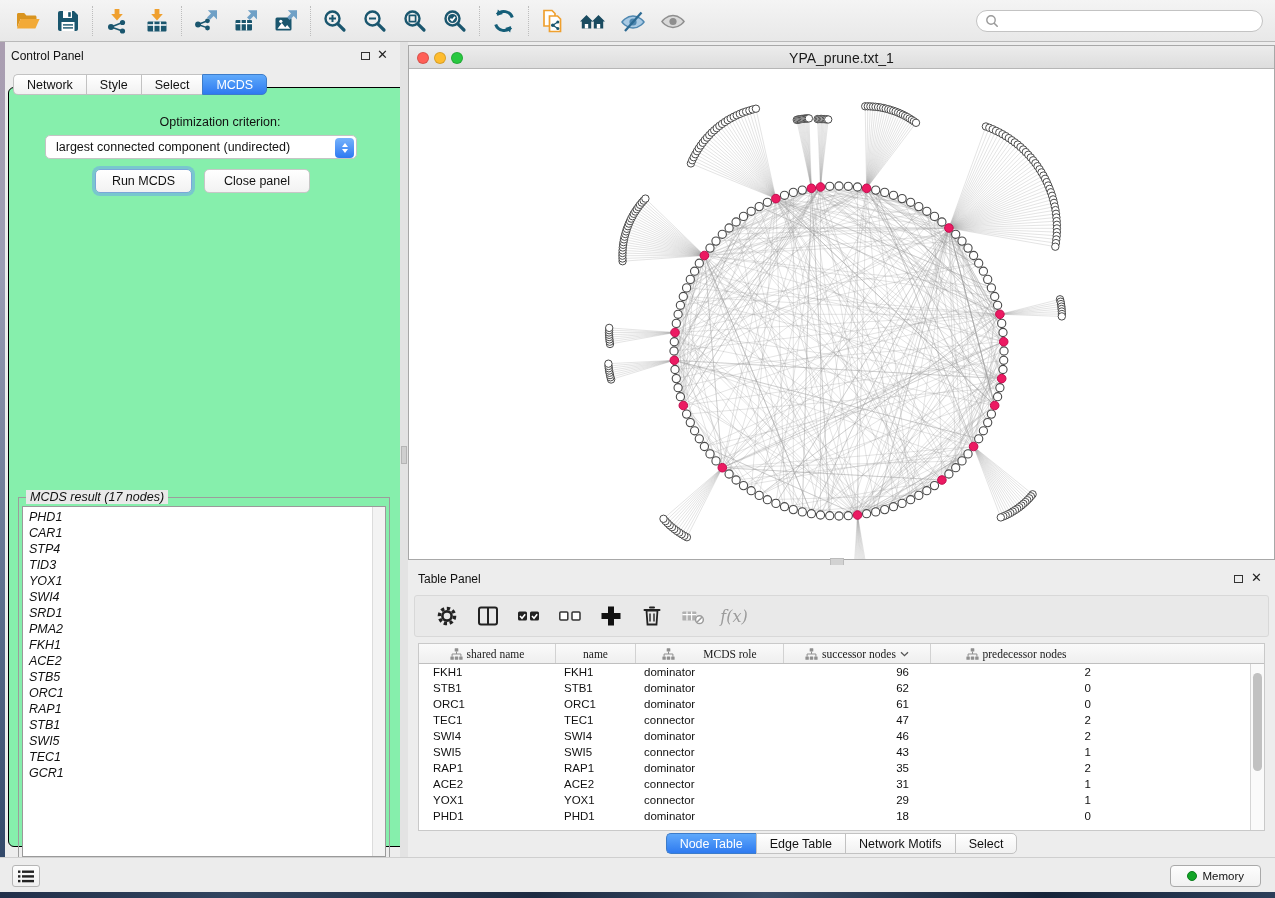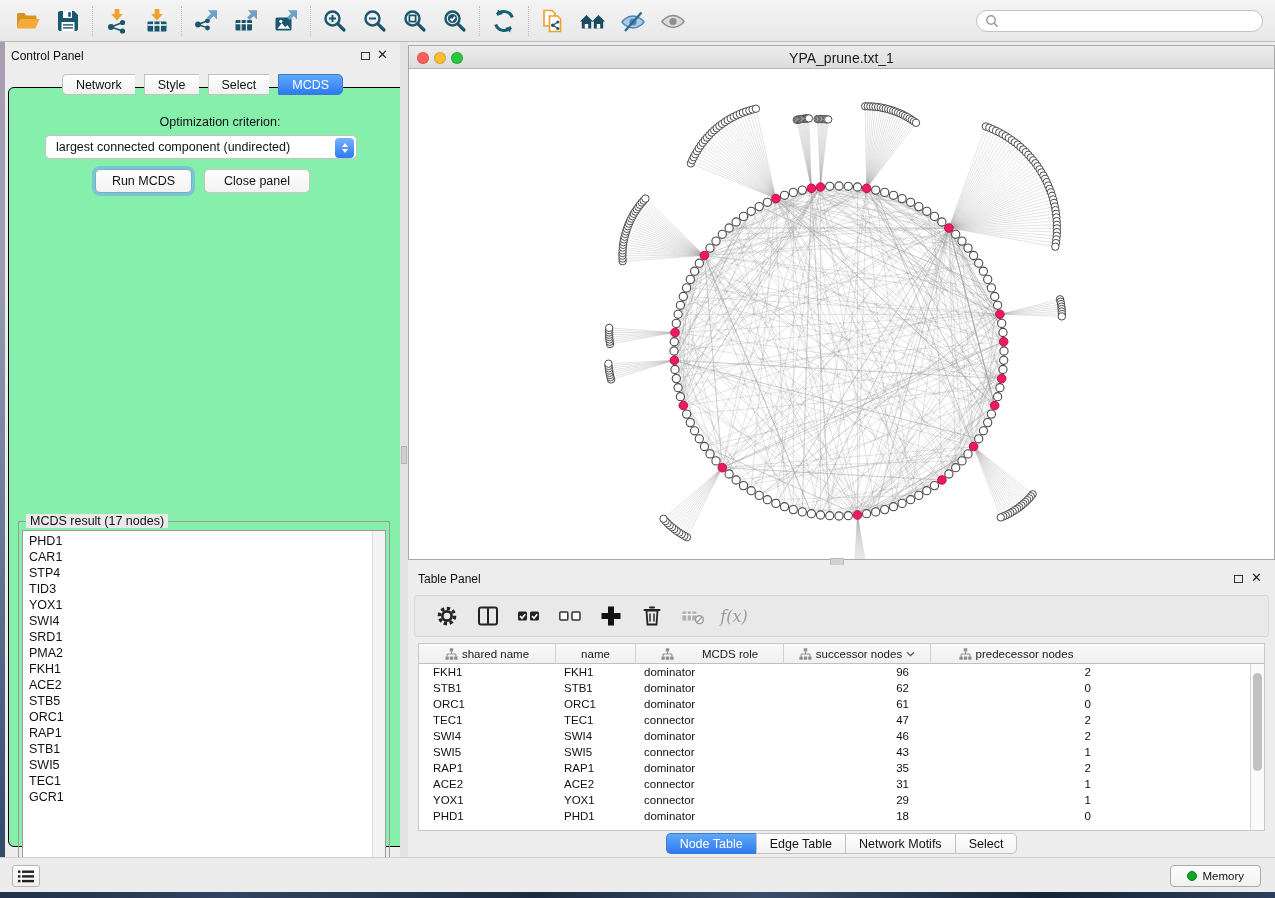--- a/index.html
+++ b/index.html
@@ -25,21 +25,21 @@
     background:linear-gradient(90deg,#22304a,#31445f 18%,#1d2b42 42%,#3a4d68 60%,#16243a 82%,#2c3f5a); }
 
   
   .control-panel { position:absolute; left:5px; top:42px; width:395px; height:815px; background:#ededed; }
   .panel-head { position:relative; height:26px; }
   .panel-title { position:absolute; left:6px; top:7px; font-size:12px; color:#111; }
   .float-ic { position:absolute; width:9px; height:8px; border:1.5px solid #333; top:10px; }
   .close-ic { position:absolute; top:6px; font-size:13px; font-weight:bold; color:#222; line-height:14px; }
   .control-panel .float-ic { right:30px; } .control-panel .close-ic { right:12px; }
 
-  .cp-tabs { position:absolute; top:32px; left:0; width:100%; display:flex; justify-content:center; z-index:3;gap:9px; }
+  .cp-tabs { position:absolute; top:32px; left:8px; width:100%; display:flex; z-index:3; }
   .tab { height:21px; padding:3px 13px; font-size:12.5px; background:linear-gradient(#ffffff,#f1f1f1);
     border:1px solid #c2c2c2; border-right:none; color:#111; cursor:default; }
   .tab:first-child { border-radius:5px 0 0 5px; }
   .tab:last-child { border-right:1px solid #c2c2c2; border-radius:0 5px 5px 0; }
   .tab.sel { background:linear-gradient(#5fa9fb,#2e7af0); color:#fff; border-color:#3d7cc9; }
 
   .cp-content { position:absolute; left:3px; top:45px; width:424px; height:760px;
     background:#86efac; border:1px solid #000000; border-radius:6px; }
   .crit-label { position:absolute; top:27px; width:100%; text-align:center; font-size:12.5px; }
   .cp-select { position:absolute; left:36px; top:47px; width:312px; height:24px; background:#fff;
@@ -47,21 +47,21 @@
     padding-left:10px; }
   .cp-select .stepper { position:absolute; right:2px; top:2px; width:19px; height:20px; border-radius:4px;
     background:linear-gradient(#76b3fc,#2d78f2); display:flex; flex-direction:column; align-items:center; justify-content:center; gap:2px; }
   .arr-up { width:0; height:0; border-left:3.5px solid transparent; border-right:3.5px solid transparent; border-bottom:4.5px solid #fff; }
   .arr-dn { width:0; height:0; border-left:3.5px solid transparent; border-right:3.5px solid transparent; border-top:4.5px solid #fff; }
   .btn { position:absolute; top:81px; height:24px; background:linear-gradient(#ffffff,#f2f2f2);
     border:1px solid #c7c7c7; border-radius:5px; font-size:12.5px; text-align:center; line-height:22px; cursor:default; }
   .btn-run { left:86px; width:97px; border-color:#7aa7d9; box-shadow:0 0 0 3px rgba(110,165,235,.55); }
   .btn-close { left:195px; width:106px; }
 
-  .groupbox { position:absolute; left:9px; top:425px; width:372px; height:372px; }
+  .groupbox { position:absolute; left:9px; top:401px; width:372px; height:372px;font-style:italic; }
   .groupbox .gb-border { position:absolute; left:0; right:0; top:8px; bottom:0; border:1px solid #9c9c9c; }
   .gb-title { position:absolute; top:1px; left:8px; background:#e9e9e9; padding:0 4px; font-size:12.5px; }
   .gb-list { position:absolute; left:4px; right:4px; top:17px; bottom:4px; background:#fff; border:1px solid #9a9a9a; overflow:hidden; }
   .gb-items { position:absolute; left:0; top:2px; right:13px; }
   .list-item { font-size:12.5px; line-height:16px; padding-left:6px; }
   .gb-scroll { position:absolute; right:0; top:0; bottom:0; width:13px; background:#f3f3f3; border-left:1px solid #dcdcdc; }
 
   
   .v-splitter { position:absolute; left:400px; top:42px; width:8px; height:815px; background:#e3e3e3; }
   .v-handle { position:absolute; left:1px; top:404px; width:6px; height:18px; background:#cfcfcf; border:1px solid #b5b5b5; }
@@ -78,21 +78,21 @@
 
   
   .table-panel { position:absolute; left:408px; top:565px; width:867px; height:292px; background:#ededed; }
   .table-panel .float-ic { right:32px; } .table-panel .close-ic { right:13px; }
   .tp-toolbar { position:absolute; left:6px; top:30px; width:855px; height:42px; background:#e9e9e9;
     border:1px solid #d8d8d8; border-radius:3px; display:flex; align-items:center; padding-left:20px; gap:17px; }
   .tp-ic { width:24px; height:24px; display:flex; align-items:center; justify-content:center; cursor:default; }
   .fx { font-family:"DejaVu Serif","Liberation Serif",serif; font-style:italic; font-size:16px; color:#9b9b9b; }
 
   .ntable { position:absolute; left:10px; top:78px; width:847px; height:188px; background:#fff; border:1px solid #c9c9c9; overflow:hidden; }
-  .thead { display:flex; height:20px; background:linear-gradient(#fafafa,#efefef); border-bottom:1px solid #bfbfbf; }
+  .thead { display:flex; height:20px; background:linear-gradient(#fafafa,#efefef); border-bottom:1px solid #bfbfbf;font-family:Liberation Serif, serif; }
   .th { position:relative; display:flex; align-items:center; justify-content:center; gap:4px;
     font-size:11.5px; color:#1a1a1a; border-right:1px solid #d2d2d2; }
   .th svg { flex:none; }
   .c0 { width:137px; } .c1 { width:80px; } .c2 { width:148px;gap:28px; } .c3 { width:147px; } .c4 { width:170px; }
   .table-row { display:flex; height:16px; }
   .table-cell { font-size:11.5px; line-height:16px; white-space:nowrap; overflow:hidden; }
   .table-cell.c0 { padding-left:14px; } .table-cell.c1 { padding-left:8px; } .table-cell.c2 { padding-left:8px; }
   .table-cell.c3 { text-align:right; padding-right:22px; } .table-cell.c4 { text-align:right; padding-right:10px; }
   .vscroll { position:absolute; right:0; top:20px; bottom:0; width:14px; background:#fafafa; border-left:1px solid #d5d5d5; }
   .vthumb { position:absolute; left:2px; top:9px; width:9px; height:98px; background:#c1c1c1; border-radius:5px; }

